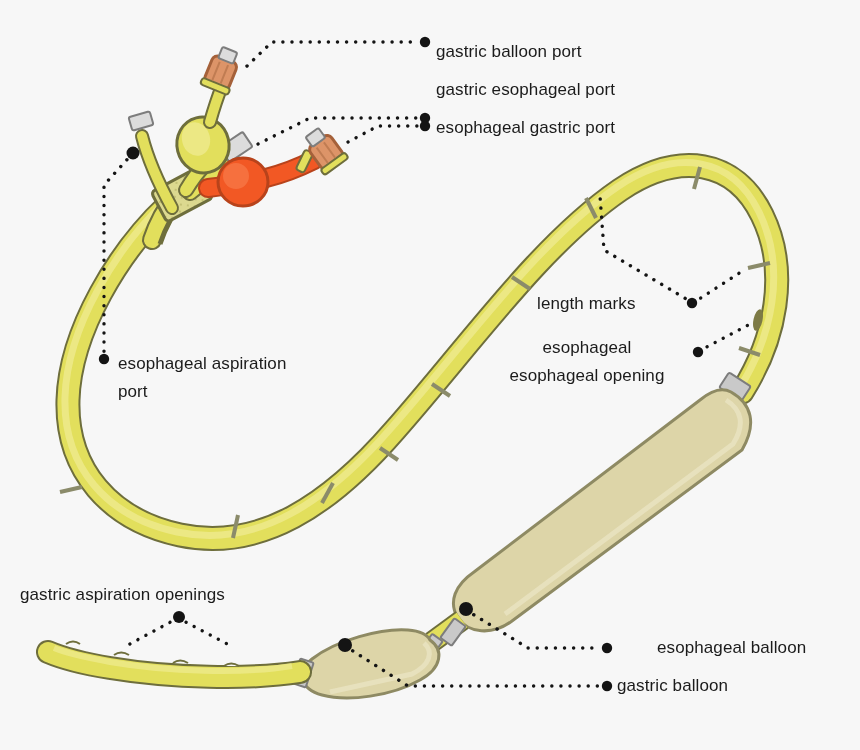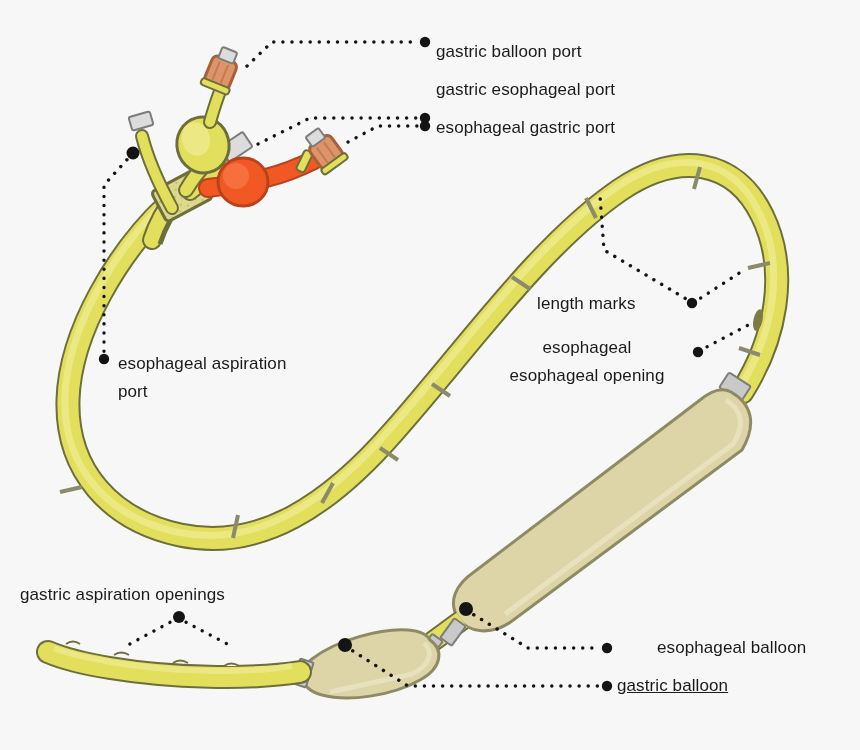--- a/index.html
+++ b/index.html
@@ -247,15 +247,15 @@
 
   <div class="lbl two-line" style="left:482px; top:334px; width:210px; text-align:center;">
     <span>esophageal</span><br>
     <span>esophageal opening</span>
   </div>
 
   <div class="lbl" style="left:20px; top:581px;">gastric aspiration openings</div>
 
   <div class="lbl" style="left:617px; top:634px;margin-left:40px;">esophageal balloon</div>
 
-  <div class="lbl" style="left:617px; top:672px;text-decoration:underline;">gastric balloon</div>
+  <div class="lbl" style="left:617px; top:672px;">gastric balloon</div>
 
 </div>
 
 </body></html>

